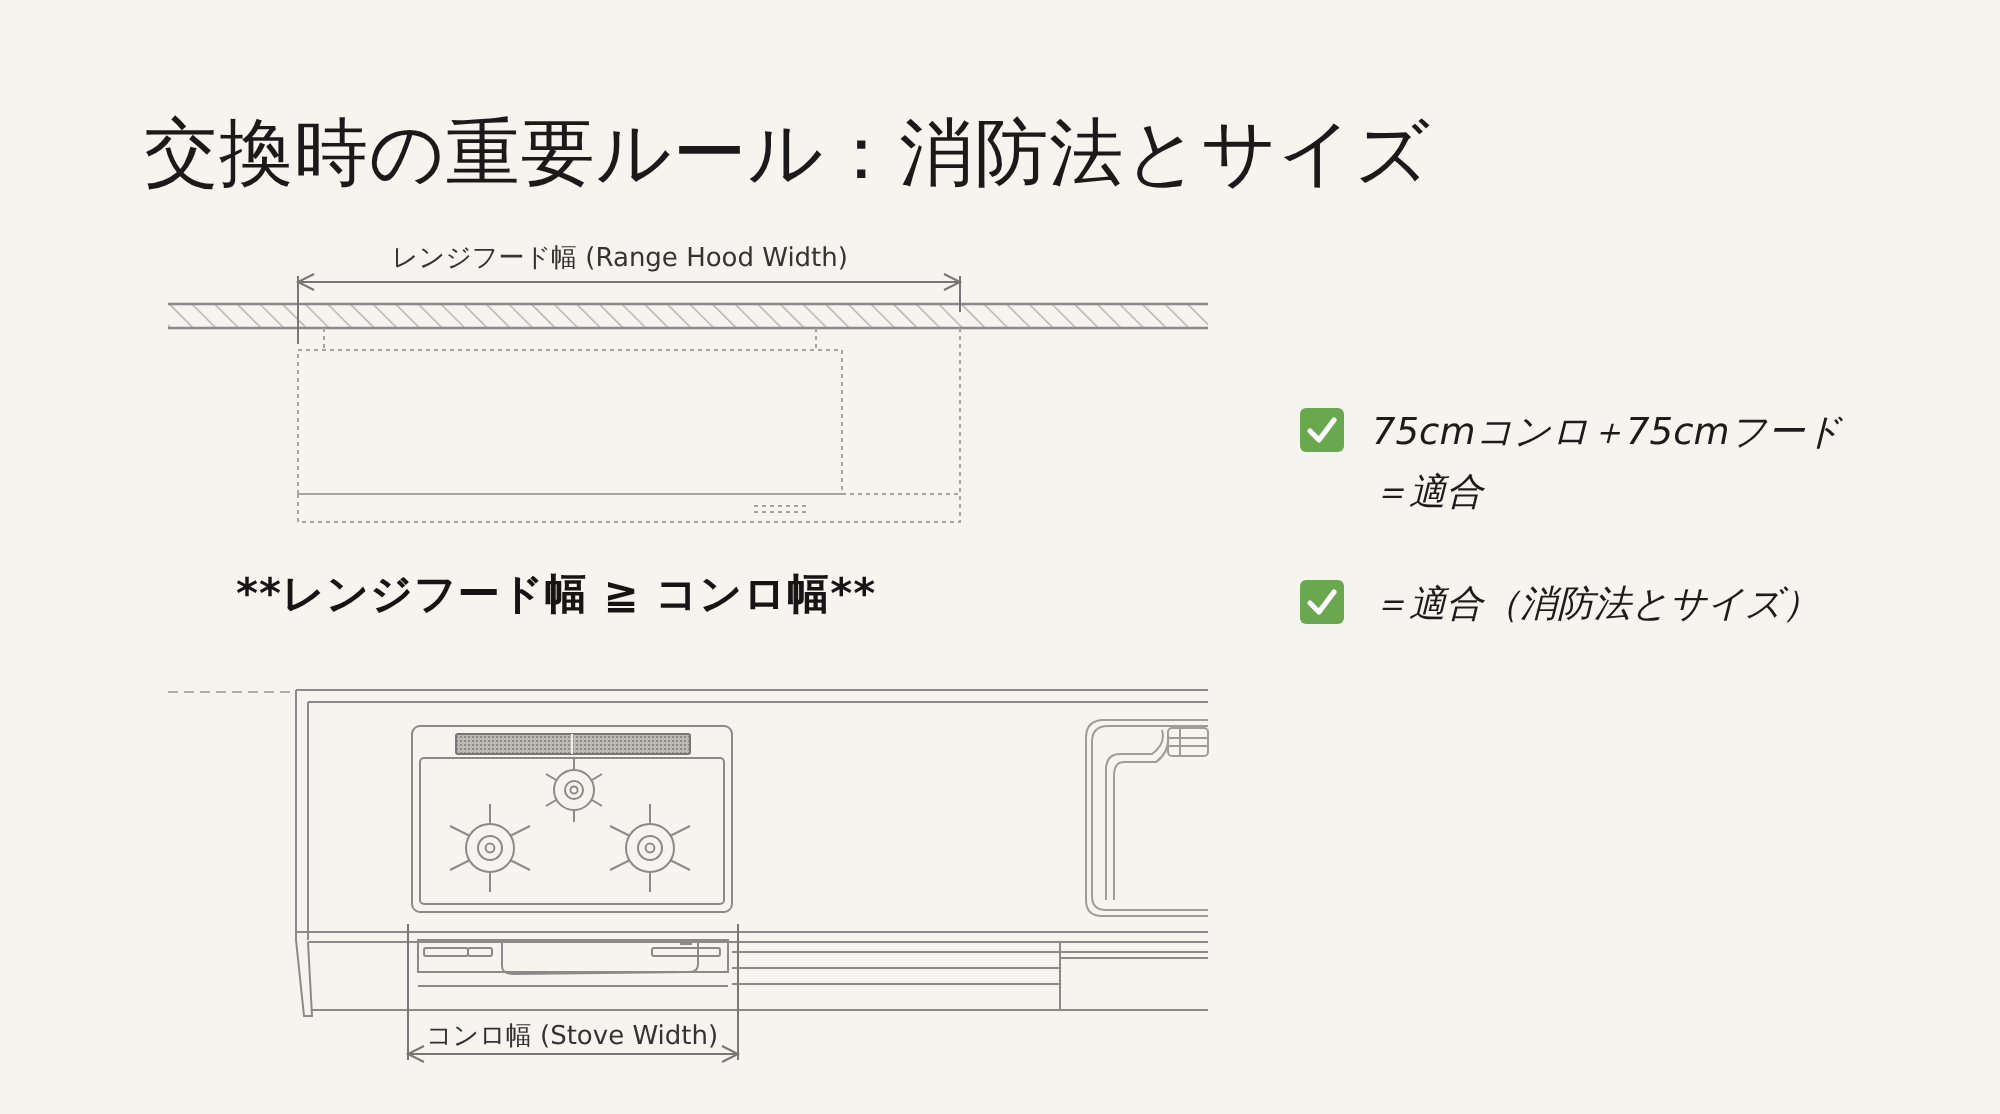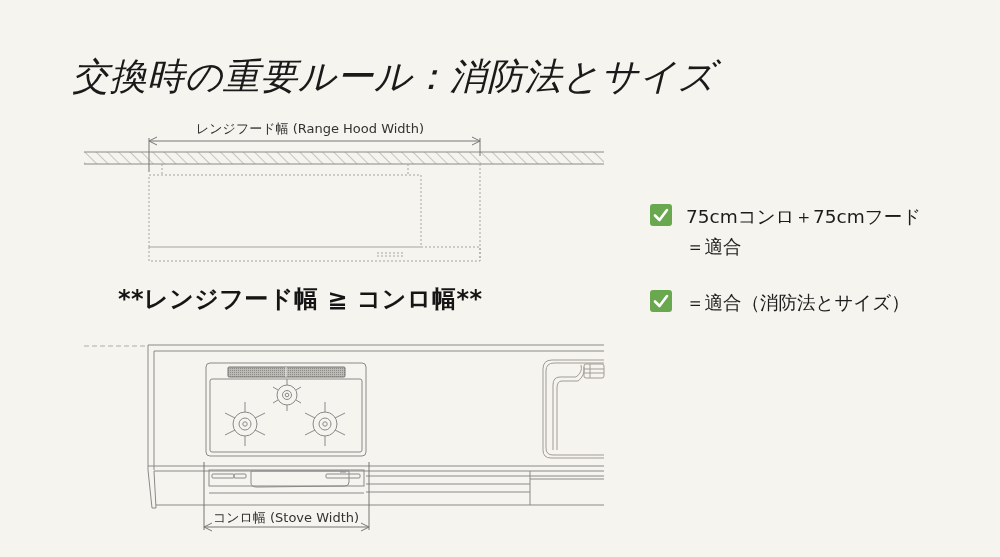--- a/index.html
+++ b/index.html
@@ -17,38 +17,37 @@
     }
     .title {
       position: absolute;
       left: 72px;
       top: 52px;
       font-size: 37px;
       font-weight: 400;
       letter-spacing: 0.5px;
       color: #1a1a1a;
       white-space: nowrap;
-      font-style: italic;
     }
     .diagram {
       position: absolute;
       left: 0;
       top: 0;
       width: 1000px;
       height: 557px;
     }
     .svg-label {
       font-family: "DejaVu Sans", "Liberation Sans", sans-serif;
       fill: #333;
     }
     .rule-text {
       position: absolute;
       left: 118px;
       top: 283px;
-      font-size: 24px;
+      font-size: 21px;
       font-weight: 700;
       color: #151515;
       white-space: nowrap;
       letter-spacing: 0.5px;
     }
     .legend {
       position: absolute;
       left: 650px;
       top: 202px;
       width: 340px;
@@ -63,20 +62,21 @@
       height: 22px;
       flex: 0 0 22px;
       margin-top: 2px;
       margin-right: 14px;
     }
     .legend-text {
       font-size: 18.5px;
       line-height: 30px;
       color: #1c1c1c;
       white-space: nowrap;
+      font-style: italic;
     }
     .legend-text .line2 {
       display: block;
     }
   </style>
 </head>
 <body>
 
 <div class="title">交換時の重要ルール：消防法とサイズ</div>
 

